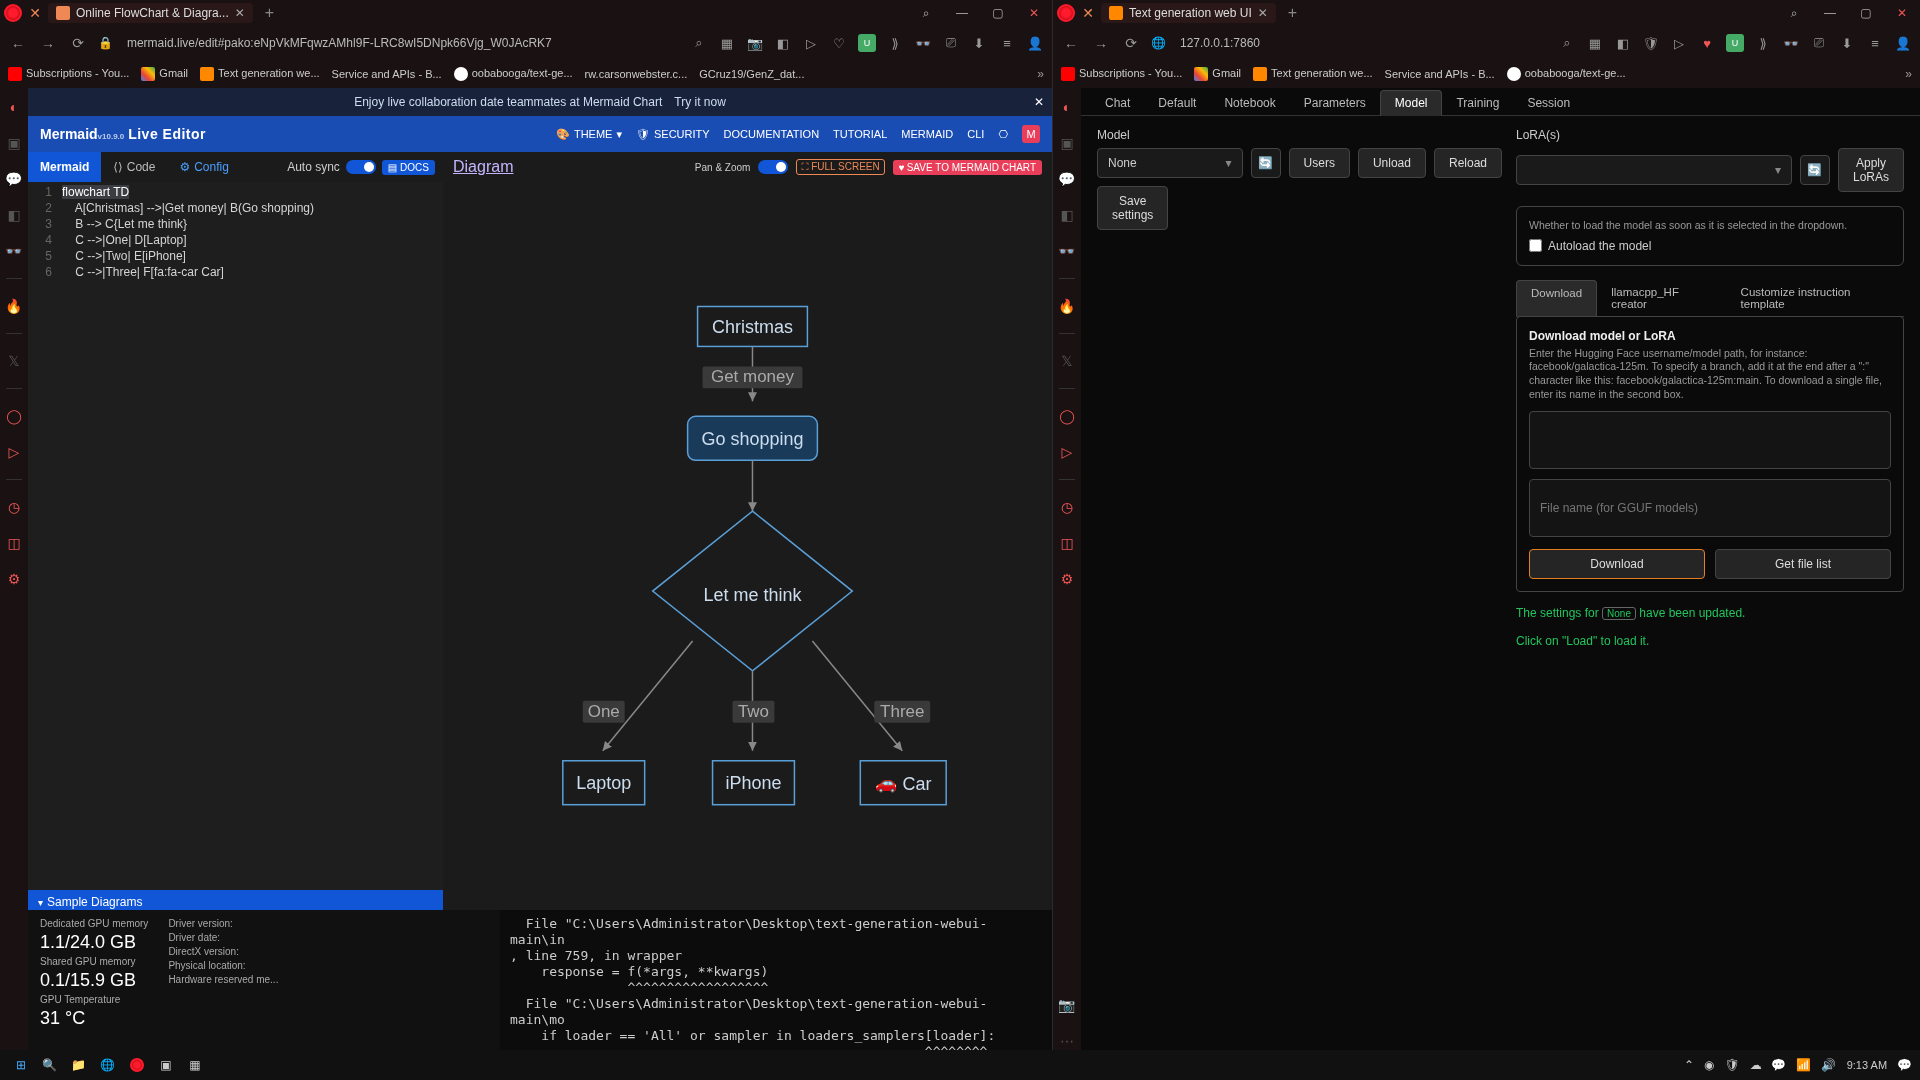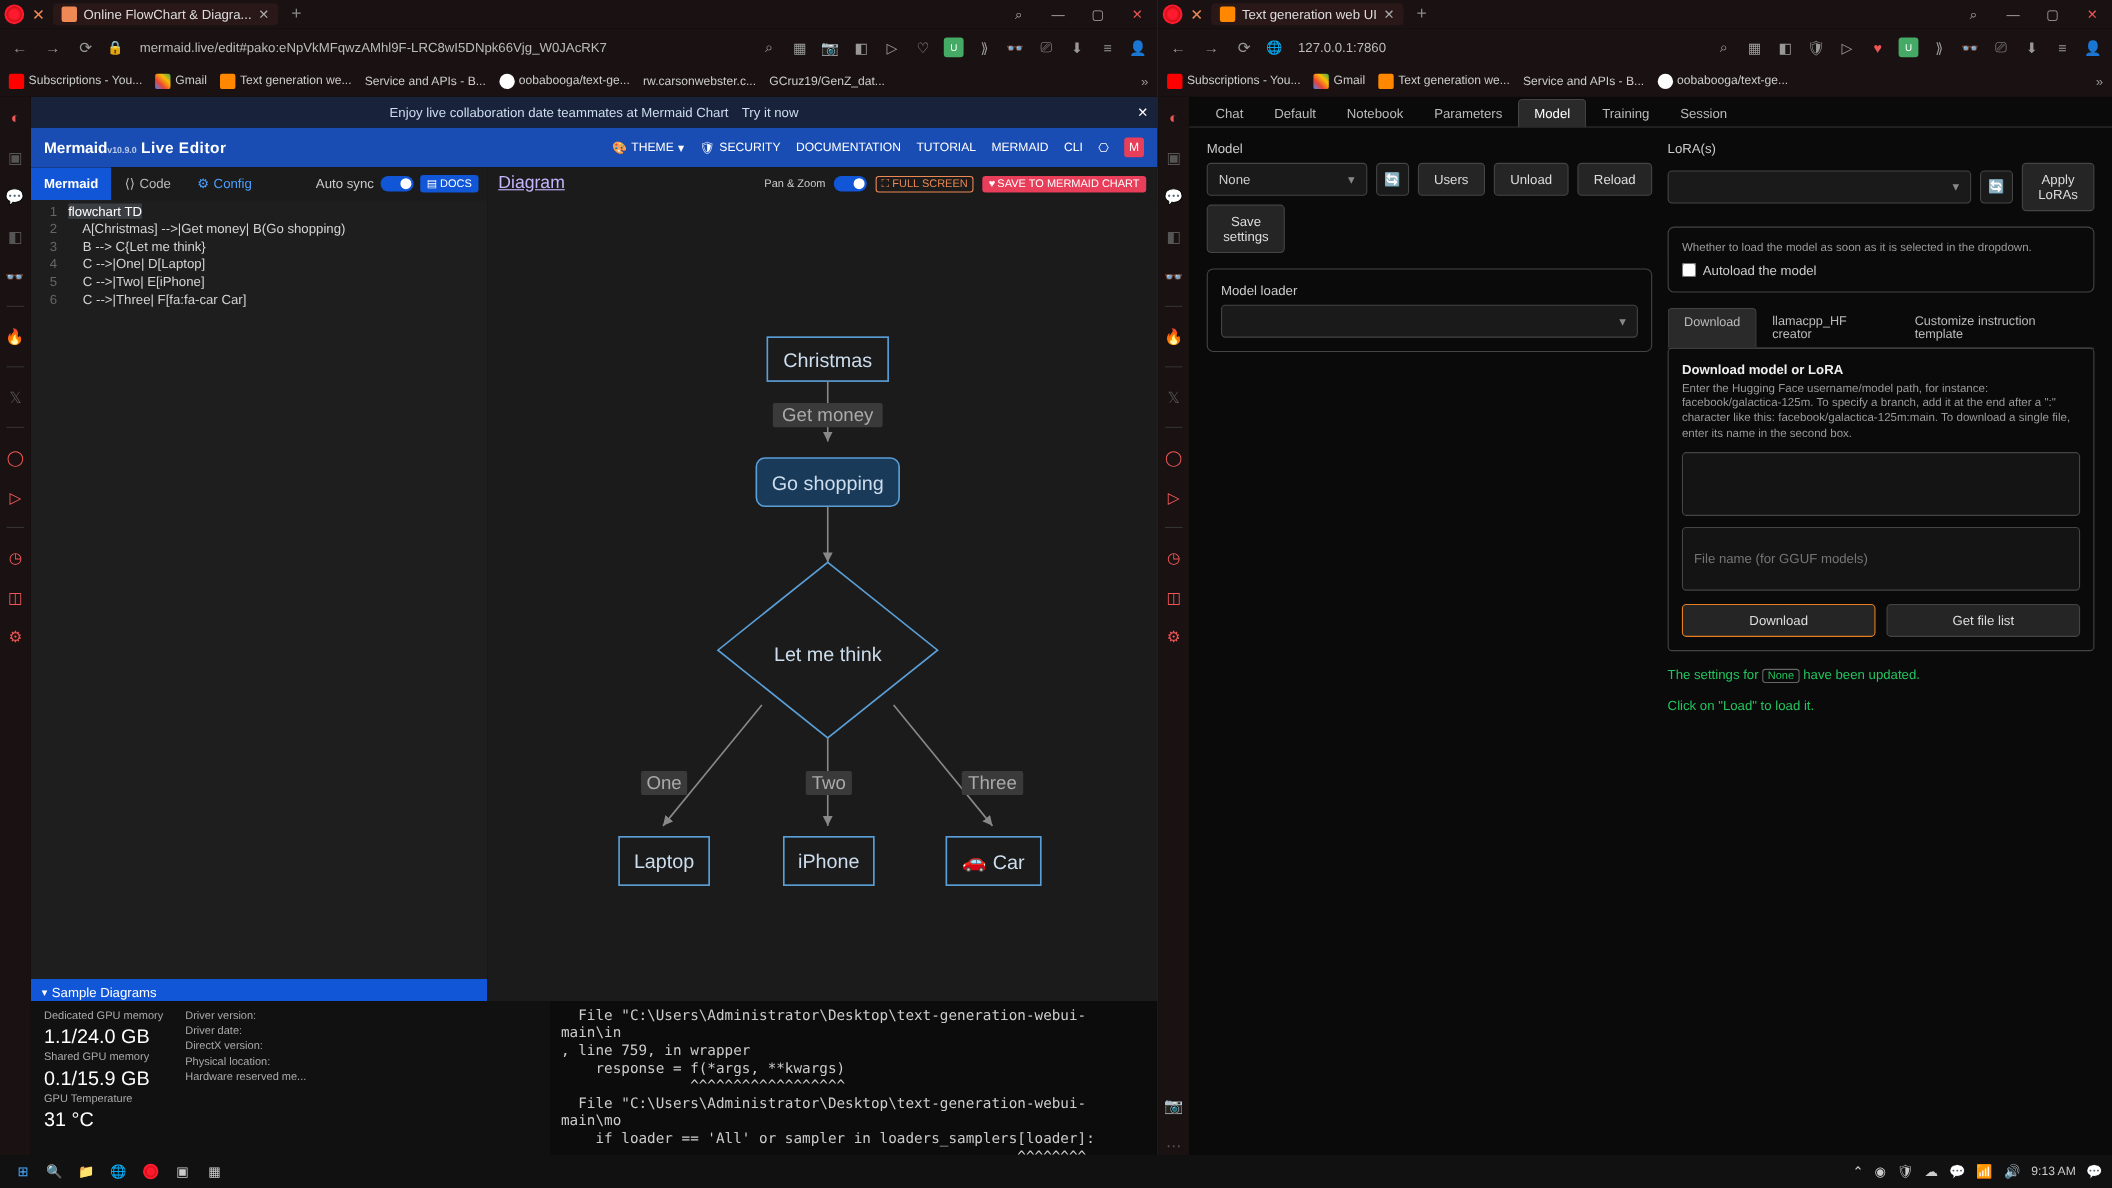--- a/index.html
+++ b/index.html
@@ -521,24 +521,20 @@
           <span class="wu-label">Model</span>
           <div class="wu-row">
             <div class="wu-select">None</div>
             <div class="wu-icon-btn">🔄</div>
             <div class="wu-btn">Users</div>
             <div class="wu-btn">Unload</div>
             <div class="wu-btn">Reload</div>
           </div>
           <div class="wu-btn save-settings" style="white-space:pre;display:inline-block;text-align:center">Save
 settings</div>
-          <div class="wu-card">
-            <span class="wu-label">Model loader</span>
-            <div class="wu-select">&nbsp;</div>
-          </div>
         </div>
 
         <div class="wu-right">
           <span class="wu-label">LoRA(s)</span>
           <div class="wu-row">
             <div class="wu-select">&nbsp;</div>
             <div class="wu-icon-btn">🔄</div>
             <div class="wu-btn" style="white-space:pre;text-align:center">Apply
 LoRAs</div>
           </div>

